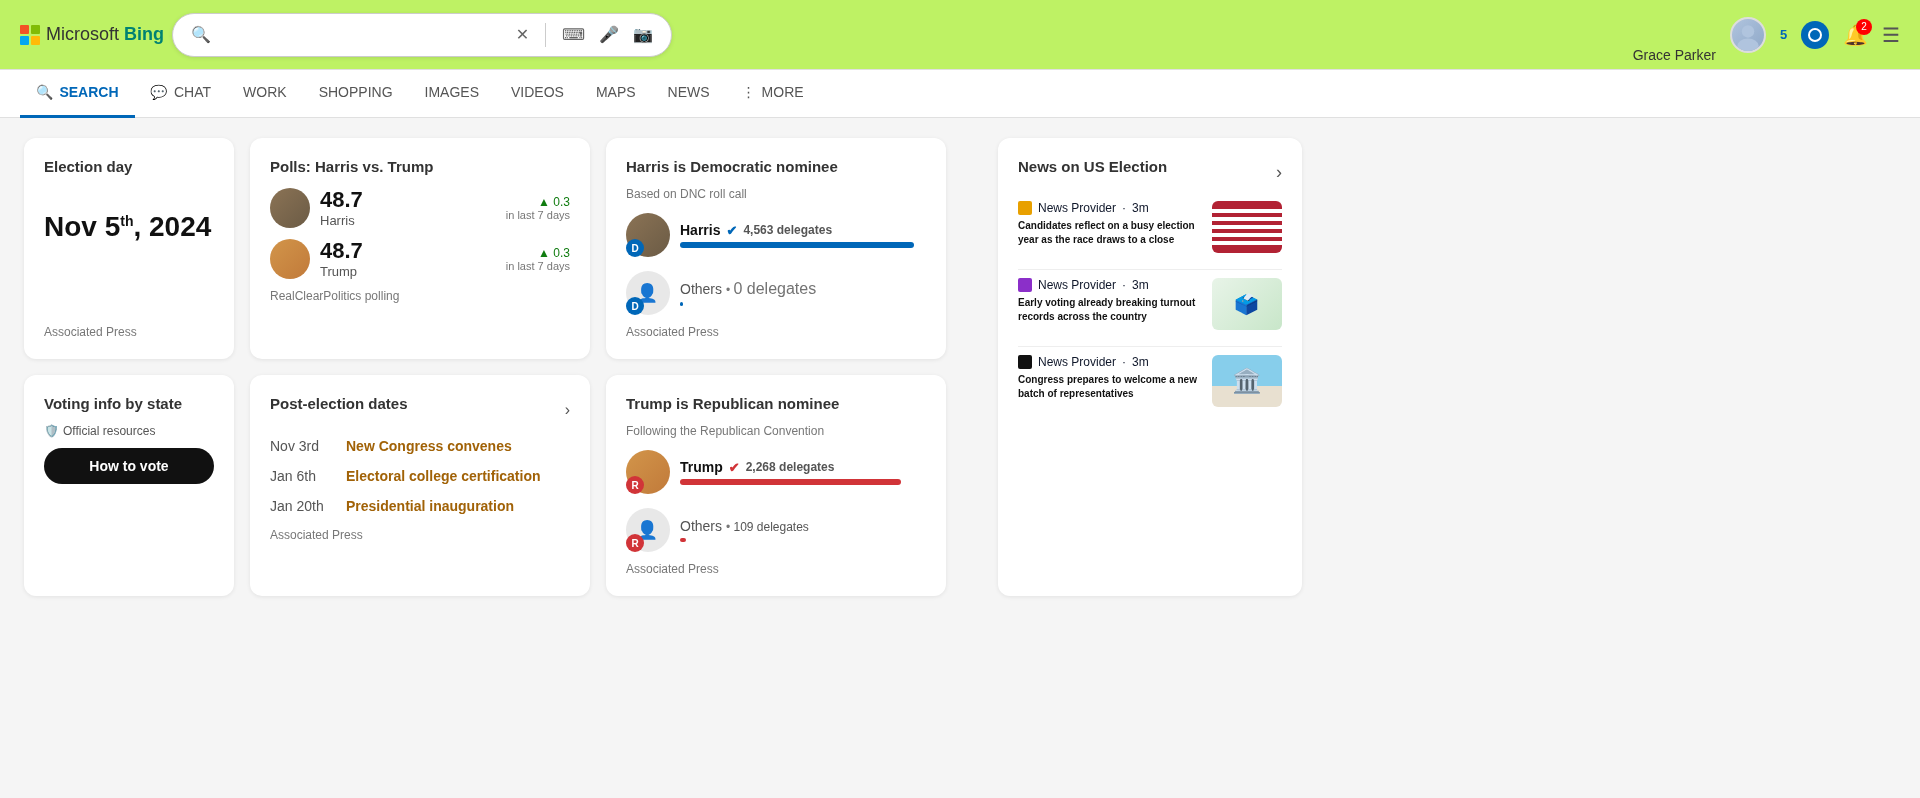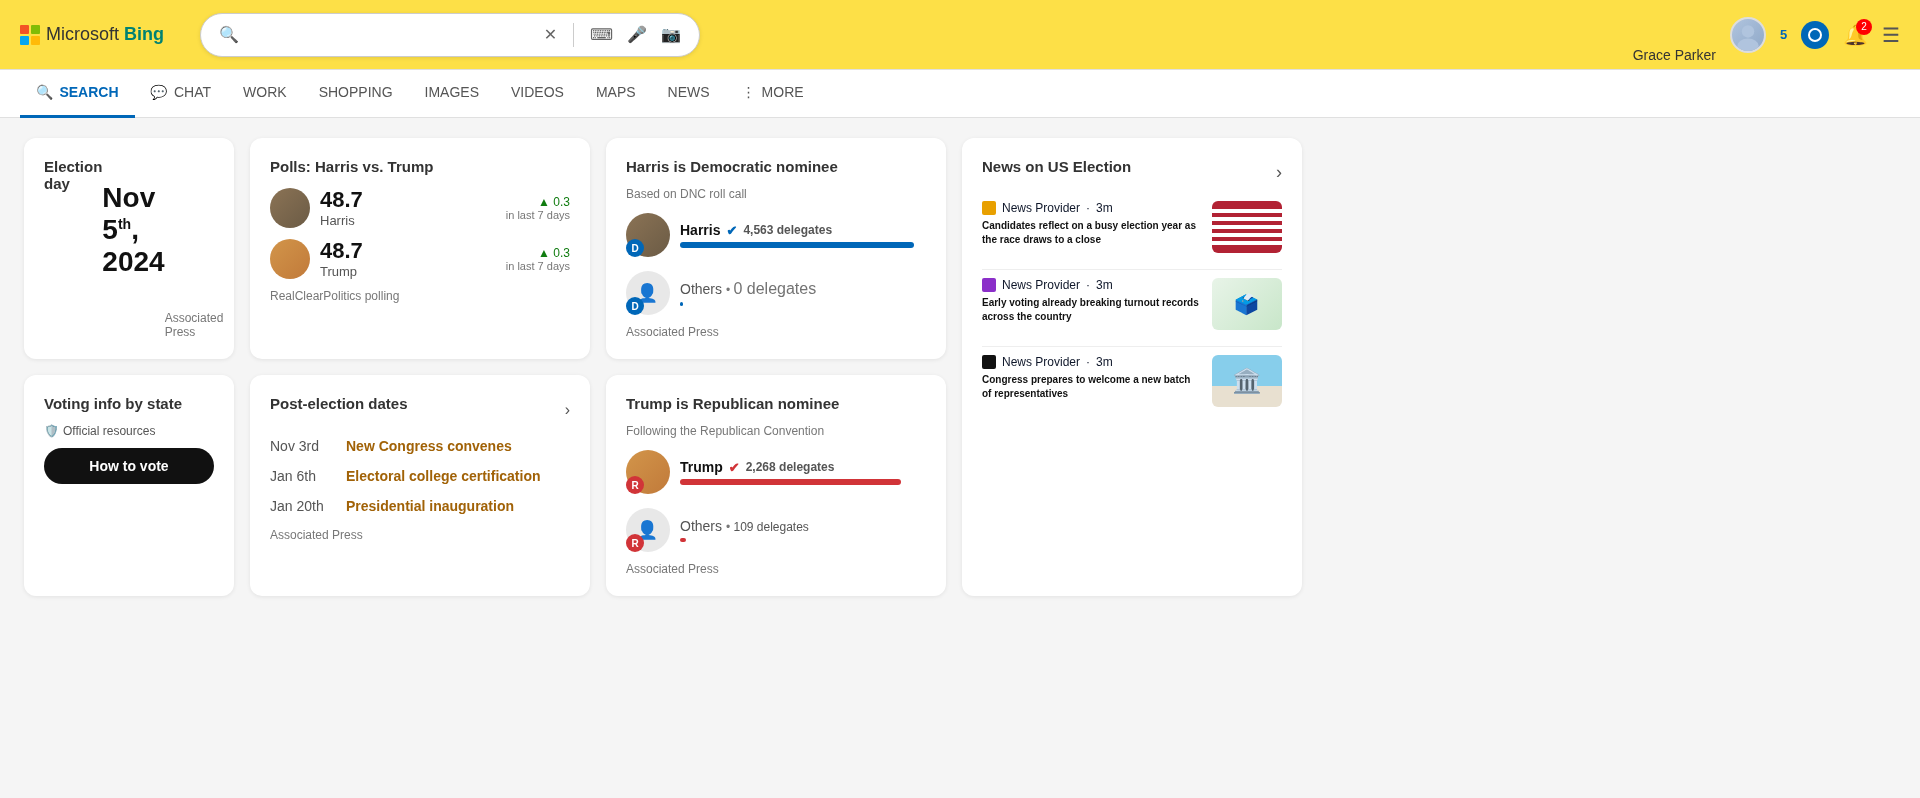--- a/index.html
+++ b/index.html
@@ -1,19 +1,19 @@
 <!DOCTYPE html>
 <html><head>
   <meta charset="utf-8">
   <style>
     * { box-sizing: border-box; margin: 0; padding: 0; }
     body { font-family: 'Segoe UI', Arial, sans-serif; background: #f5f5f5; min-height: 798px; overflow-x: hidden; }
     
     
-    .header { background: #fde047; padding: 10px 20px; display: flex; align-items: center; gap: 28px; border-bottom: 1px solid #e0e0e0; height: 70px; }
+    .header { background: #bef264; padding: 10px 20px; display: flex; align-items: center; gap: 0; border-bottom: 1px solid #e0e0e0; height: 70px; }
     .logo { display: flex; align-items: center; gap: 6px; margin-right: 8px; cursor: pointer; }
     .logo-squares { display: grid; grid-template-columns: 1fr 1fr; gap: 2px; width: 20px; height: 20px; }
     .logo-sq { width: 9px; height: 9px; border-radius: 1px; }
     .sq1 { background: #f35325; }
     .sq2 { background: #81bc06; }
     .sq3 { background: #05a6f0; }
     .sq4 { background: #ffba08; }
     .logo-text { font-size: 18px; color: #333; font-weight: 400; }
     .logo-text span { color: #008272; font-weight: 600; }
     
@@ -38,21 +38,21 @@
     .nav-item .nav-icon { font-size: 14px; }
     
     
     .main { padding: 20px 24px; max-width: 1920px; }
     
     
     .card { background: white; border-radius: 12px; padding: 20px; box-shadow: 0 1px 4px rgba(0,0,0,0.08); }
     .card-title { font-size: 15px; font-weight: 600; color: #333; margin-bottom: 12px; }
     
     
-    .election-day-card { display: flex; flex-direction: row; justify-content: space-between; }
+    .election-day-card { display: flex; flex-direction: column; justify-content: space-between; }
     .election-date { font-size: 28px; font-weight: 700; color: #111; margin: 24px 0 8px; }
     .election-date sup { font-size: 14px; font-weight: 600; }
     .election-source { font-size: 12px; color: #777; margin-top: auto; }
     
     
     .poll-row { display: flex; align-items: center; gap: 10px; margin-bottom: 10px; }
     .candidate-avatar { width: 40px; height: 40px; border-radius: 50%; background: #ddd; overflow: hidden; display: flex; align-items: center; justify-content: center; font-size: 18px; }
     .poll-info { flex: 1; }
     .poll-number { font-size: 22px; font-weight: 700; color: #111; }
     .poll-name { font-size: 13px; color: #555; }
@@ -106,21 +106,21 @@
     .flag-img { width: 70px; height: 52px; background: linear-gradient(180deg, #B22234 0%, #B22234 15%, white 15%, white 23%, #B22234 23%, #B22234 31%, white 31%, white 38%, #B22234 38%, #B22234 46%, white 46%, white 54%, #B22234 54%, #B22234 61%, white 61%, white 69%, #B22234 69%, #B22234 77%, white 77%, white 85%, #B22234 85%, #B22234 100%); border-radius: 6px; }
     .vote-img { width: 70px; height: 52px; background: linear-gradient(135deg, #e8f4e8, #c8e6c9); border-radius: 6px; display: flex; align-items: center; justify-content: center; font-size: 20px; }
     .capitol-img { width: 70px; height: 52px; background: linear-gradient(180deg, #87CEEB 0%, #87CEEB 60%, #e8e0d0 60%); border-radius: 6px; display: flex; align-items: center; justify-content: center; font-size: 24px; }
 
     
     .harris-av { background: linear-gradient(135deg, #8B7355, #6B5B45); width: 40px; height: 40px; border-radius: 50%; }
     .trump-av { background: linear-gradient(135deg, #D2954A, #C17A3A); width: 40px; height: 40px; border-radius: 50%; }
     .harris-av-lg { background: linear-gradient(135deg, #8B7355, #6B5B45); width: 44px; height: 44px; border-radius: 50%; }
     .trump-av-lg { background: linear-gradient(135deg, #D2954A, #C17A3A); width: 44px; height: 44px; border-radius: 50%; }
     .content-grid { display: grid; grid-template-columns: 210px 340px 340px 340px; grid-template-rows: auto auto; gap: 16px; }
-    .news-card-wrapper { grid-row: 1 / 3; grid-column: 4; }
+    .news-card-wrapper { grid-row: 1 / 3; grid-column: 4; margin-left: 36px; }
 
     
     .reward-icon { width: 28px; height: 28px; border-radius: 50%; background: #0067b8; display: flex; align-items: center; justify-content: center; }
     .reward-icon::after { content: ''; width: 10px; height: 10px; border: 2px solid white; border-radius: 50%; }
   </style>
 </head>
 <body>
 
 <header class="header">
   <div class="logo">

